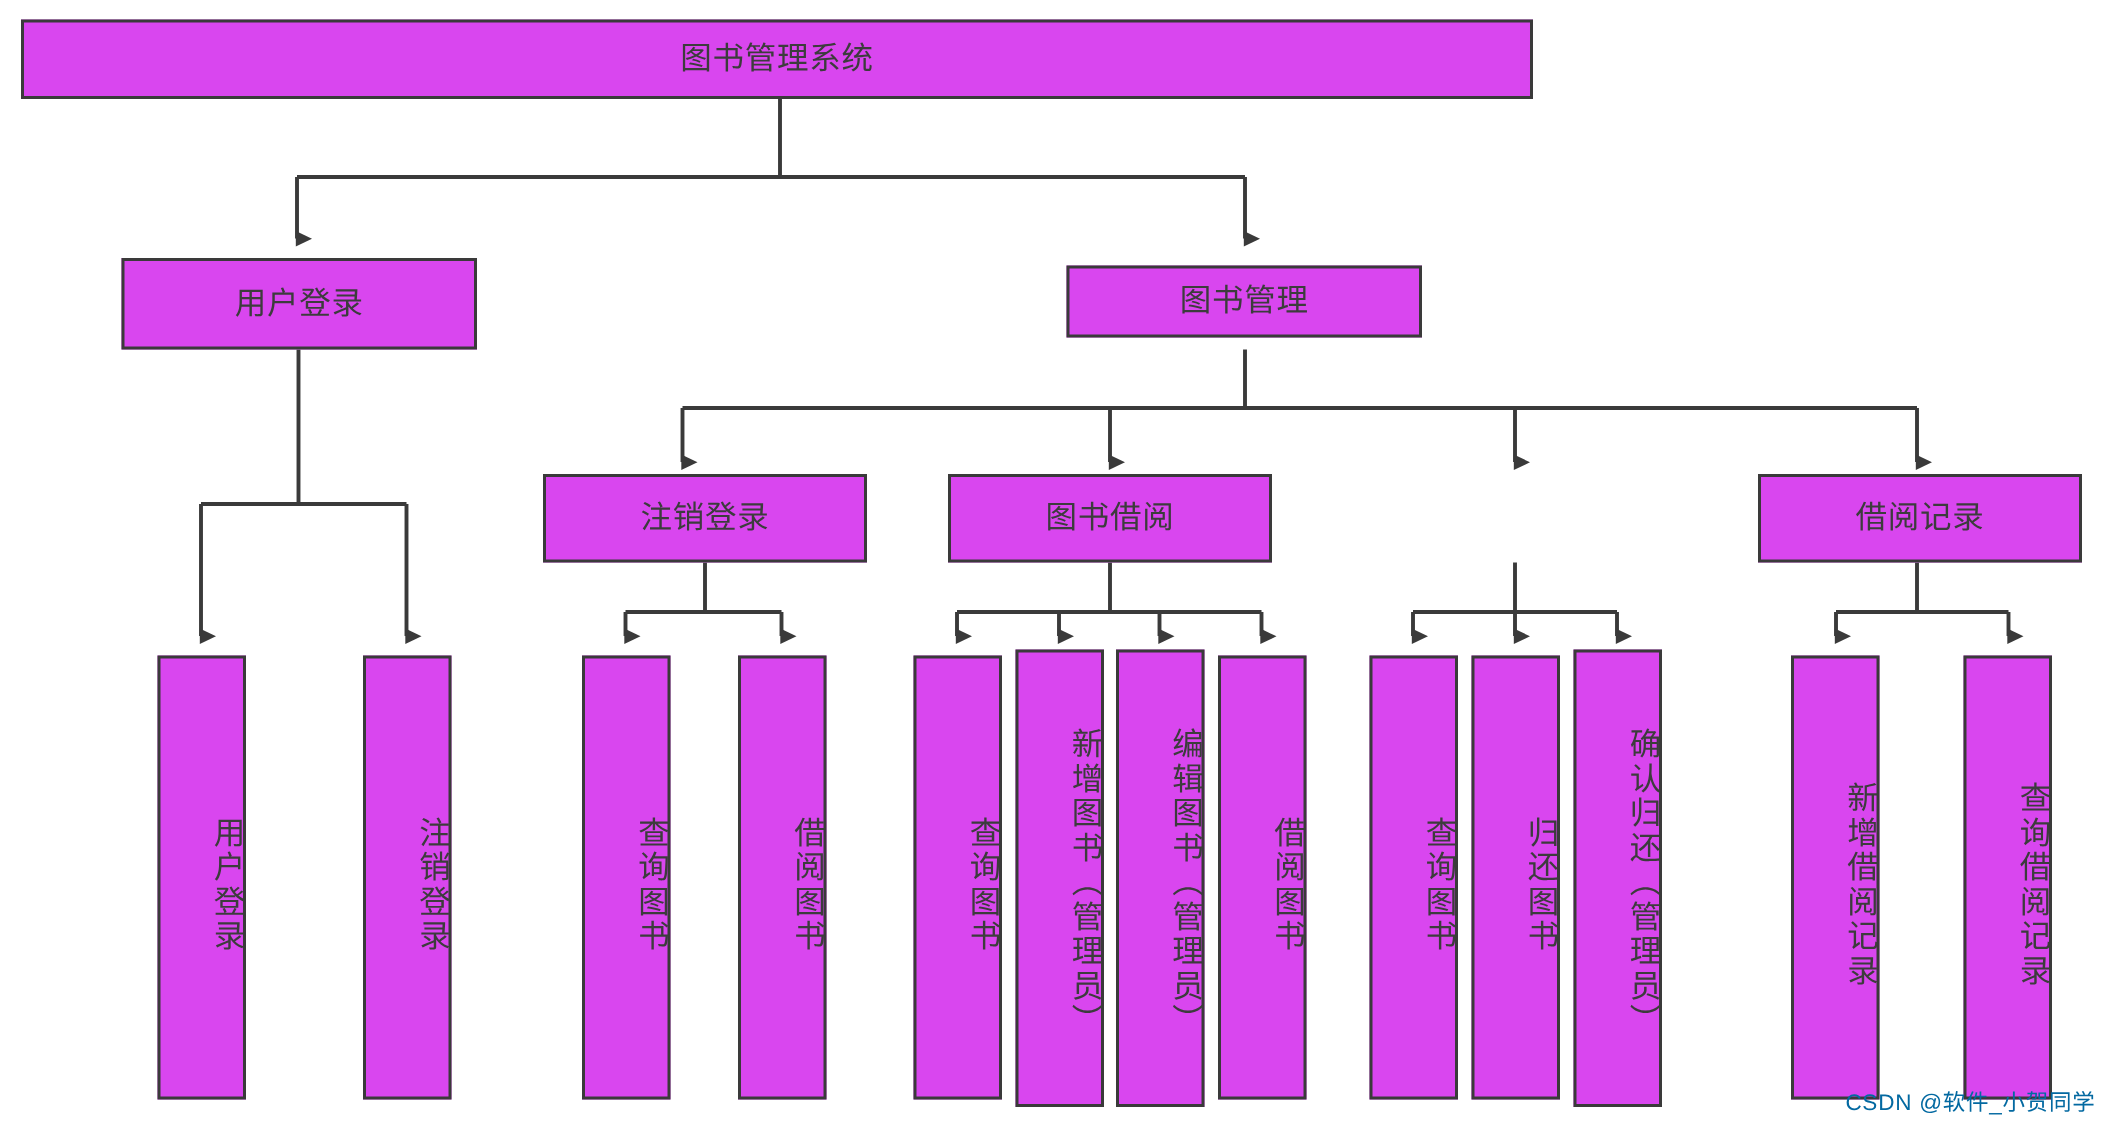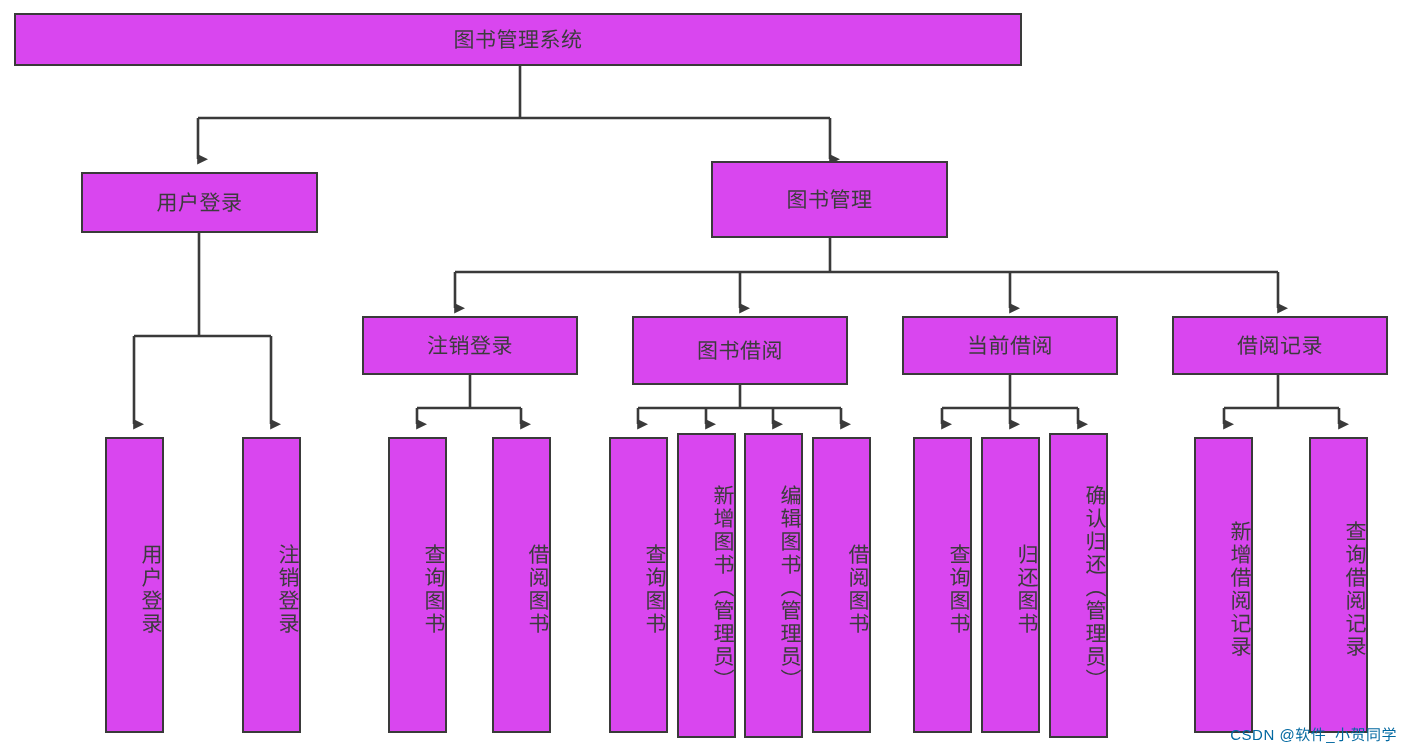--- a/index.html
+++ b/index.html
@@ -122,32 +122,29 @@
     </g>
   </svg>
 
   <div class="node horiz" style="left:14px; top:13px; width:1008px; height:53px;">
     <span class="label">图书管理系统</span>
   </div>
 
   <div class="node horiz" style="left:81px; top:172px; width:237px; height:61px;">
     <span class="label">用户登录</span>
   </div>
-  <div class="node horiz" style="left:711px; top:161px; width:237px; height:77px;">
+  <div class="node horiz" style="left:711px; top:177px; width:237px; height:48px;">
     <span class="label">图书管理</span>
   </div>
 
   <div class="node horiz" style="left:362px; top:316px; width:216px; height:59px;">
     <span class="label">注销登录</span>
   </div>
-  <div class="node horiz" style="left:632px; top:316px; width:216px; height:69px;">
+  <div class="node horiz" style="left:632px; top:316px; width:216px; height:59px;">
     <span class="label">图书借阅</span>
-  </div>
-  <div class="node horiz" style="left:902px; top:316px; width:216px; height:59px;">
-    <span class="label">当前借阅</span>
   </div>
   <div class="node horiz" style="left:1172px; top:316px; width:216px; height:59px;justify-content:center;">
     <span class="label">借阅记录</span>
   </div>
 
   <div class="node vert" style="left:105px; top:437px; width:59px; height:296px;">
     <span class="label">用户登录</span>
   </div>
   <div class="node vert" style="left:242px; top:437px; width:59px; height:296px;">
     <span class="label">注销登录</span>

